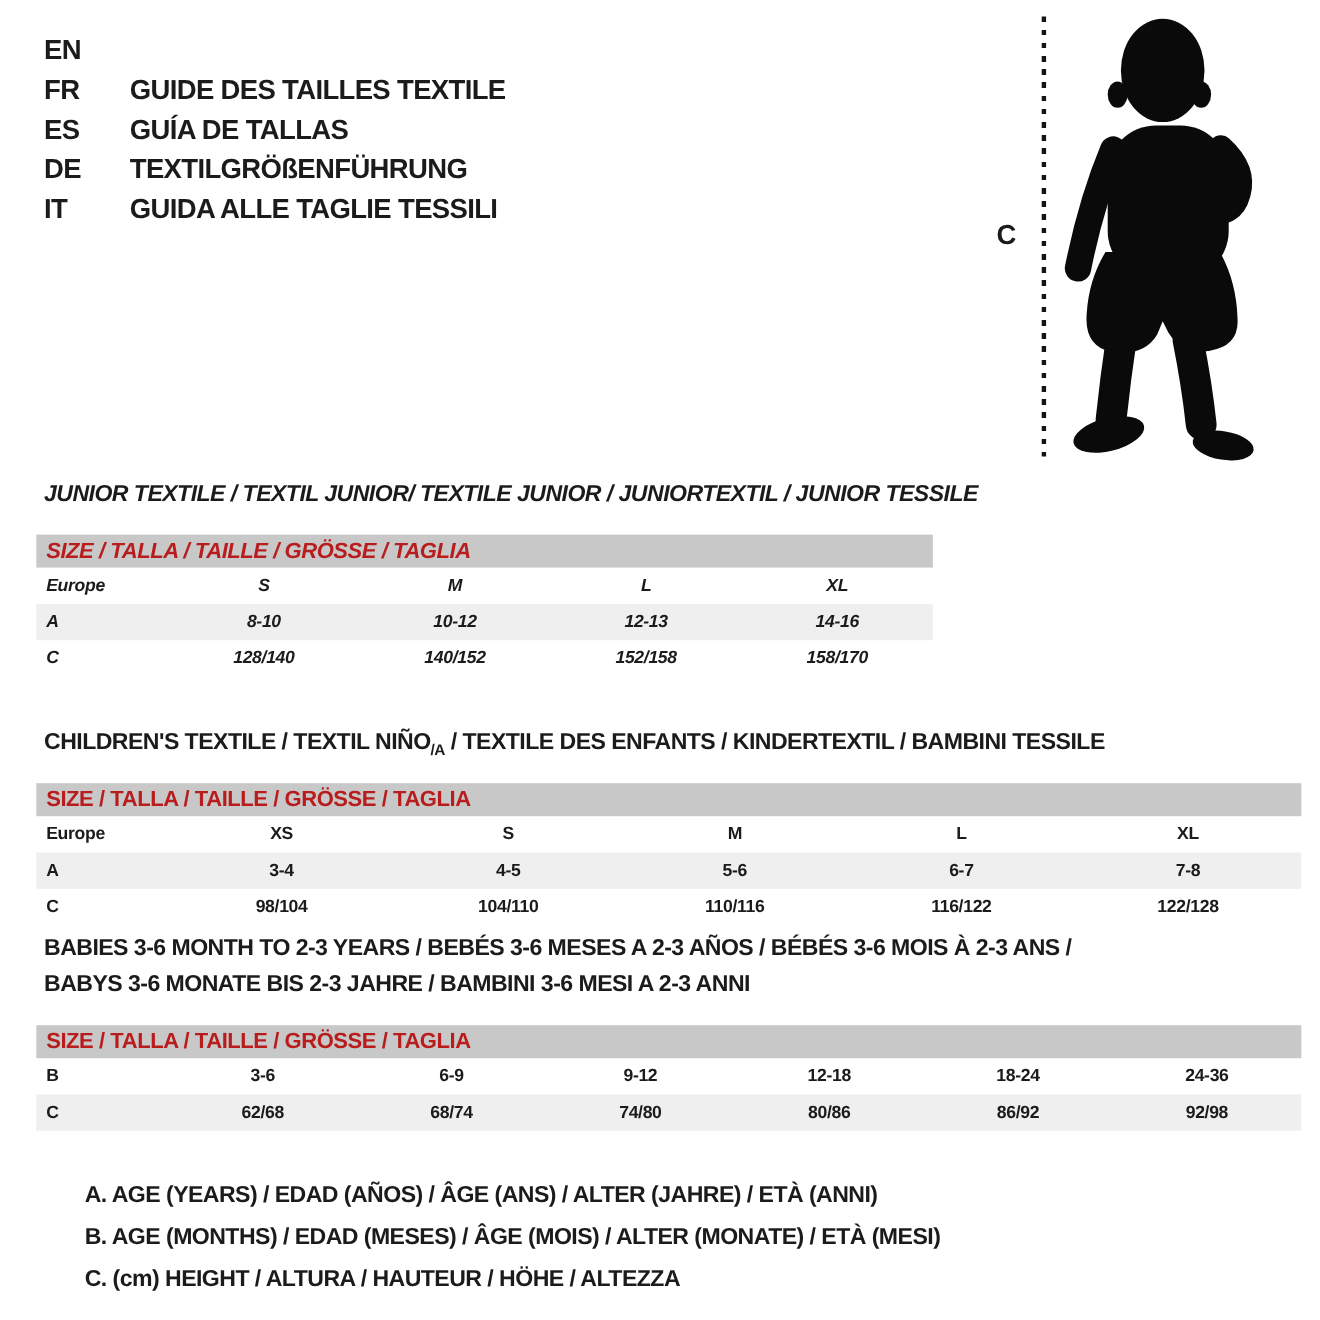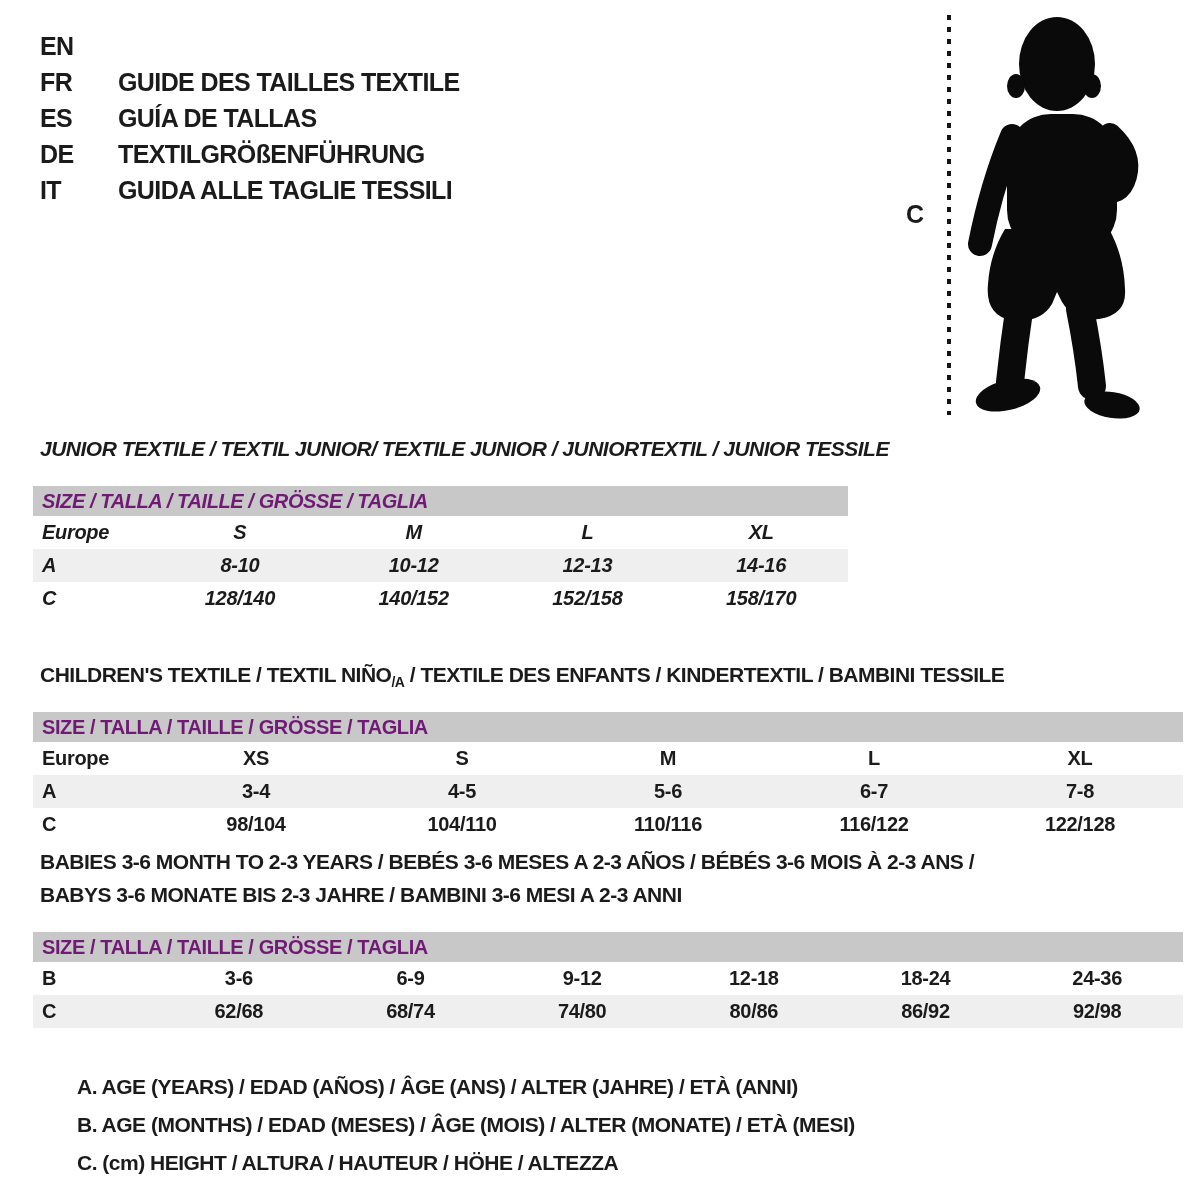--- a/index.html
+++ b/index.html
@@ -23,23 +23,23 @@
 
   
   .section{position:absolute;}
   .sec-junior{top:432px;left:33px;width:815px;font-style:italic;}
   .sec-children{top:658px;left:33px;width:1150px;}
   .sec-babies{top:845px;left:33px;width:1150px;}
   .section-title{font-size:21px;font-weight:bold;letter-spacing:-0.5px;line-height:33px;
     padding-left:7px;margin-bottom:21px;white-space:nowrap;}
   .sec-babies .section-title{}
   .section-title sub{font-size:14px;line-height:0;}
-  .size-bar{height:30px;line-height:30px;background:#c8c8c8;color:#701a75;
+  .size-bar{height:30px;line-height:30px;background:#c8c8c8;color:#b91c1c;
     font-weight:bold;font-size:20px;padding-left:9px;letter-spacing:-0.4px;margin-top:21px;}
-  .t-row{display:grid;height:33px;align-items:center;font-weight:bold;font-size:20px;letter-spacing:-0.3px;}
+  .t-row{display:grid;height:33px;align-items:center;font-weight:bold;font-size:16px;letter-spacing:-0.3px;}
   .t-row.shaded{background:#efefef;}
   .t-label{padding-left:9px;text-align:left;}
   .t-val{text-align:center;}
 
   
   .legend{position:absolute;left:40px;top:1068px;margin-left:37px;}
   .legend-line{font-size:21px;font-weight:bold;line-height:38px;letter-spacing:-0.5px;white-space:nowrap;}
 </style>
 </head>
 <body>

